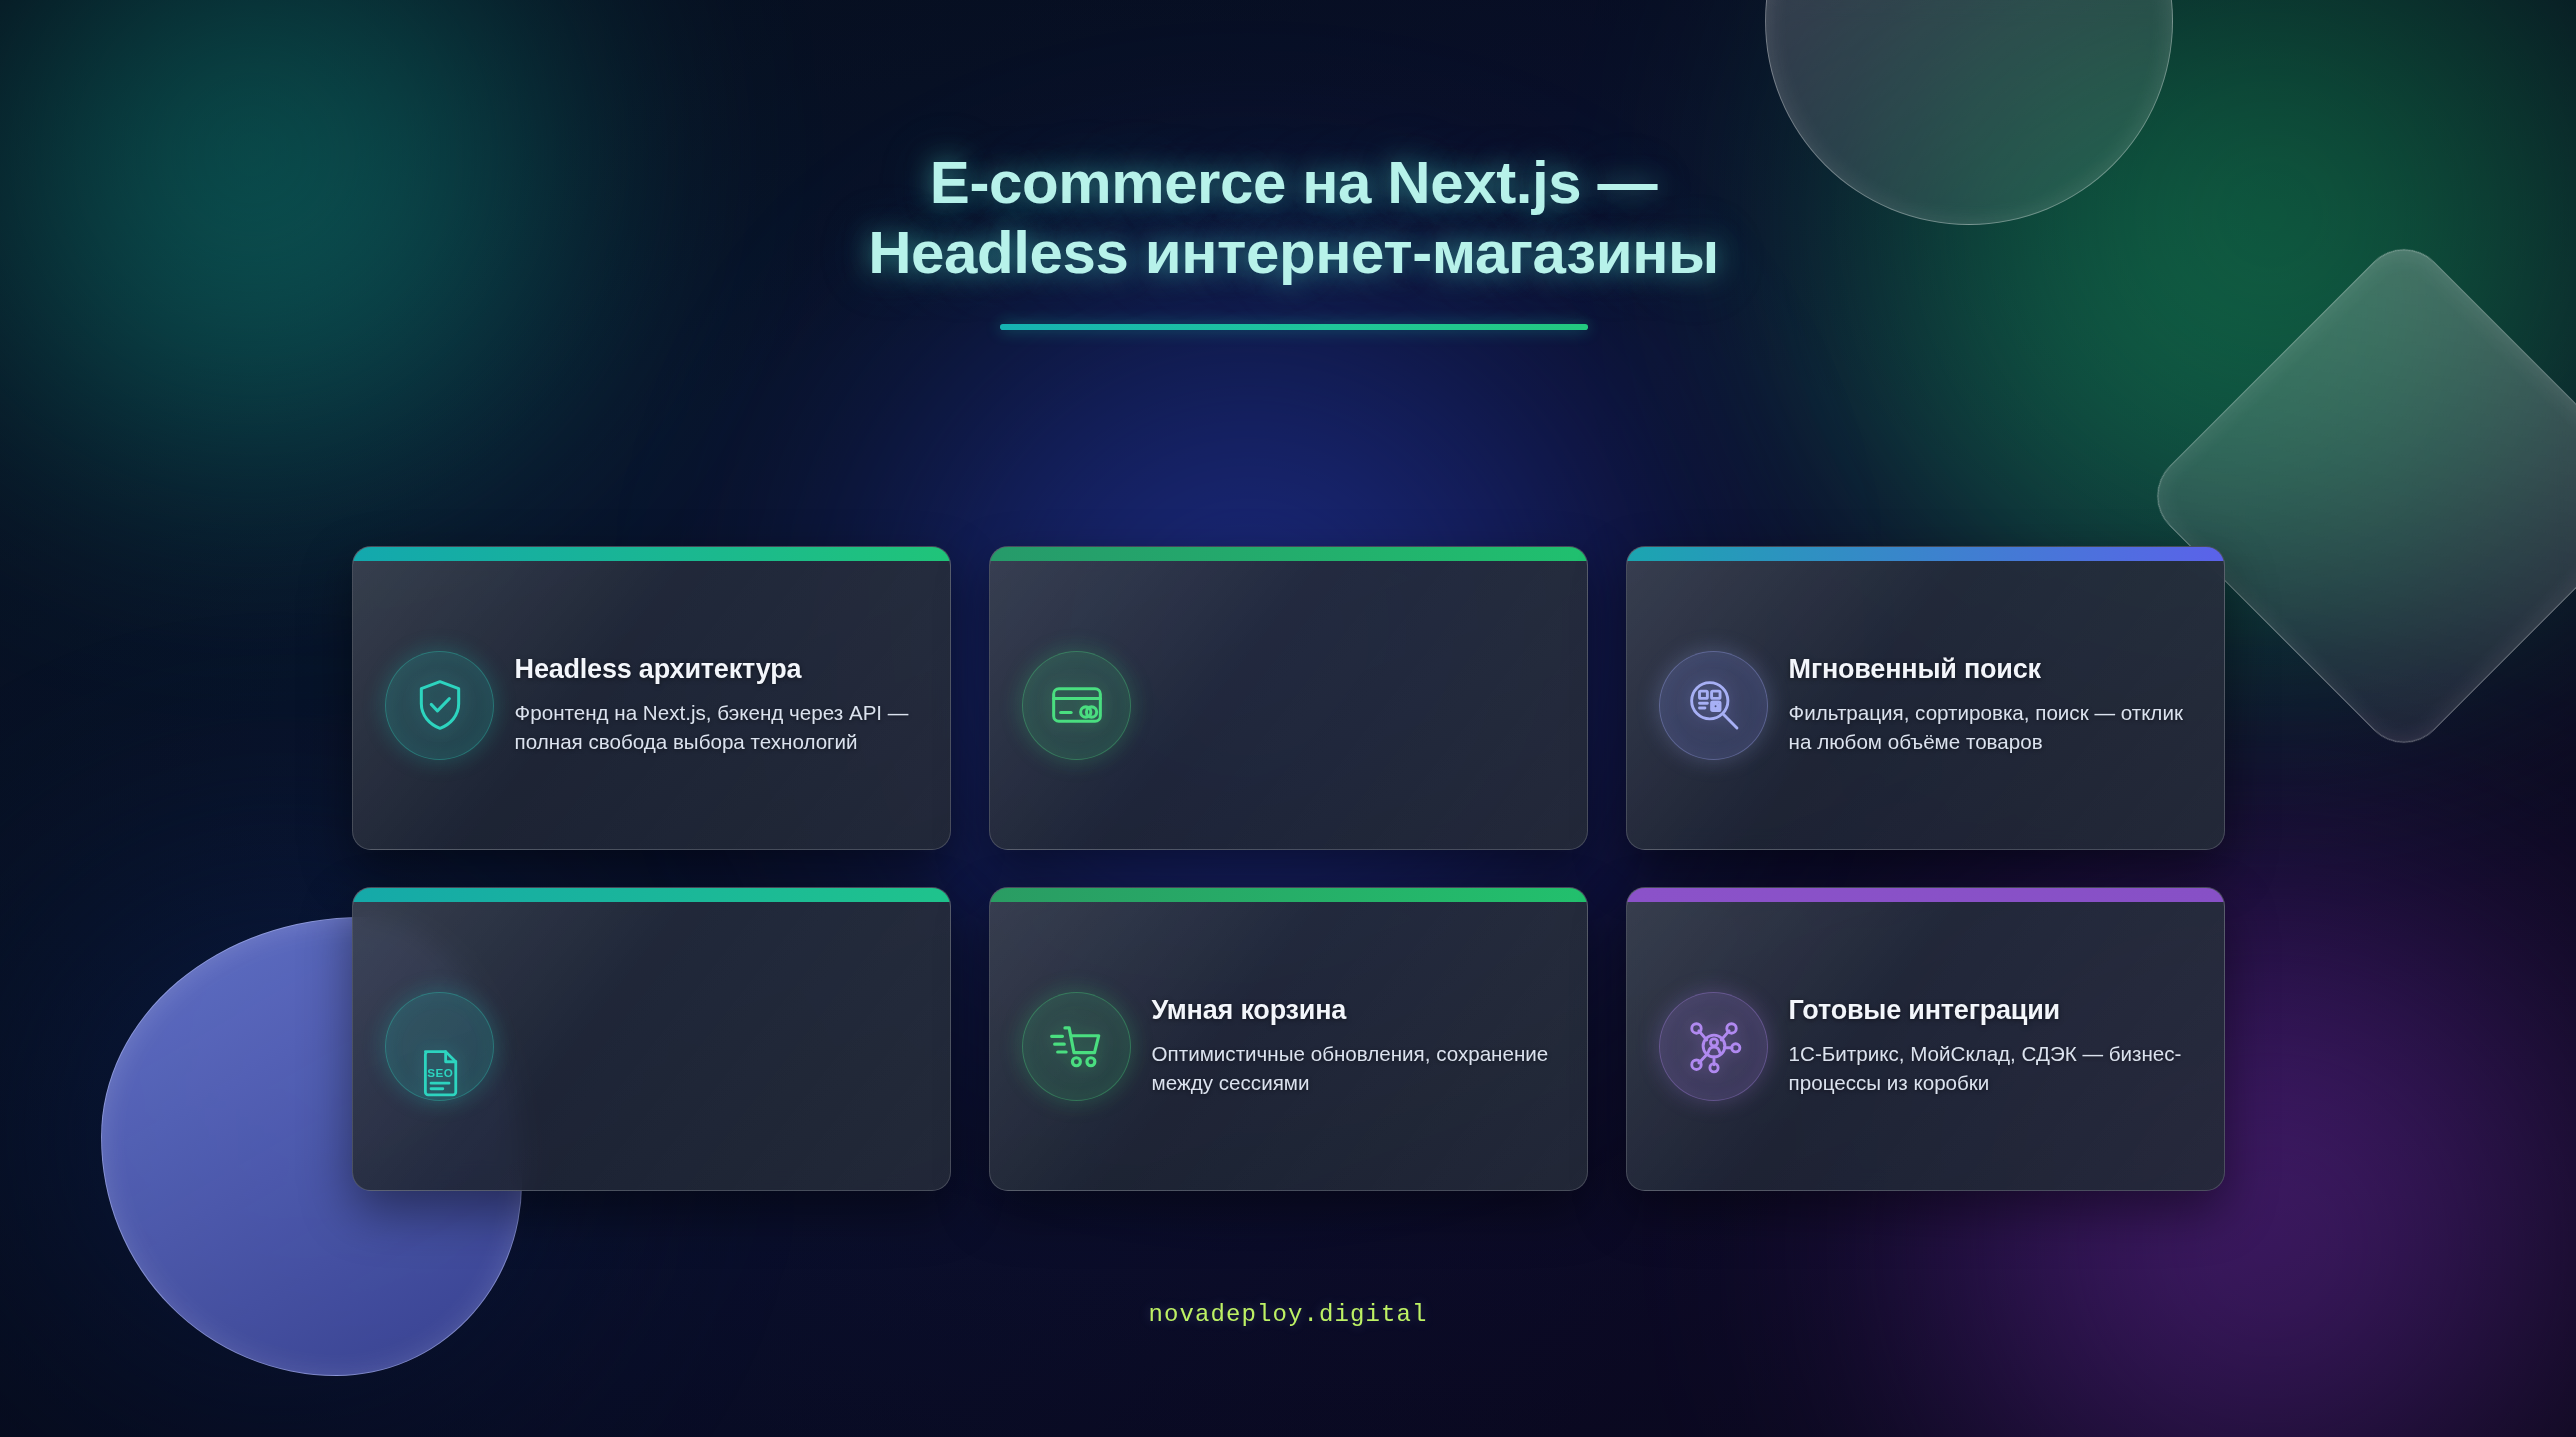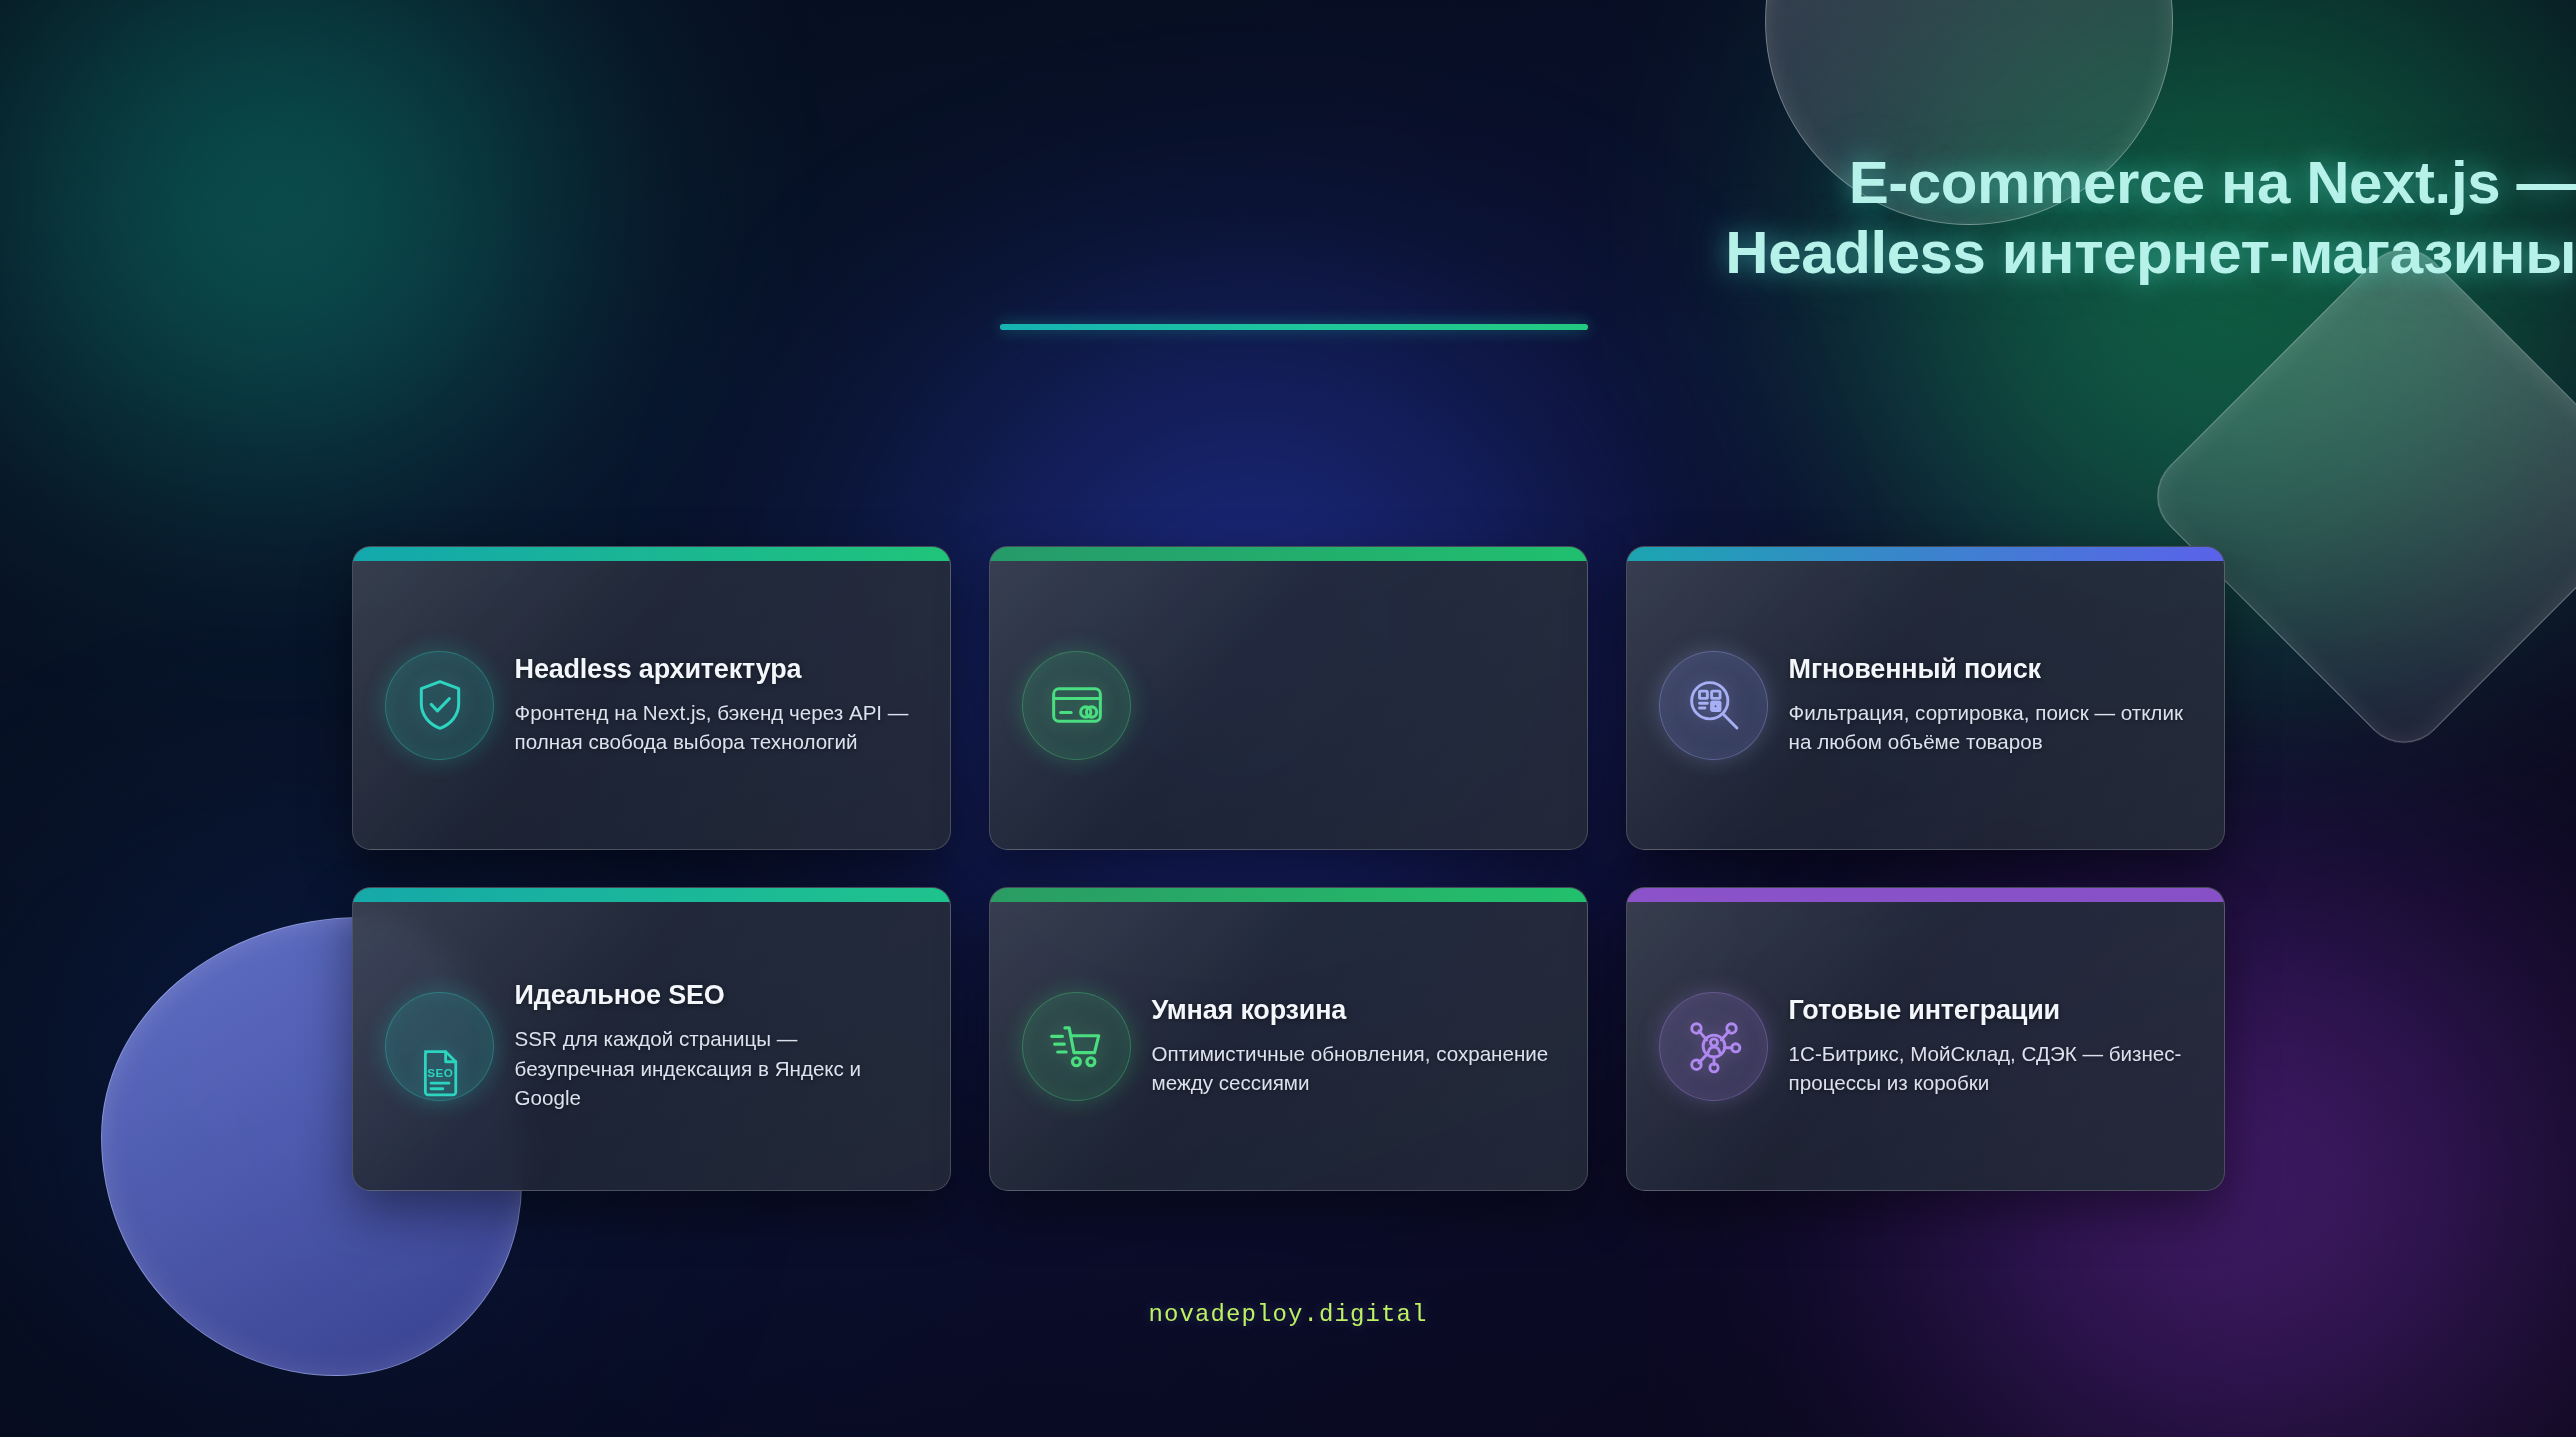--- a/index.html
+++ b/index.html
@@ -54,21 +54,21 @@
     background:linear-gradient(150deg, rgba(120,135,235,.80), rgba(85,95,205,.62));
     border:1.4px solid rgba(200,210,255,.46);
     border-radius:62% 38% 44% 56% / 48% 58% 42% 52%;
     backdrop-filter:blur(7.5px);
     box-shadow:inset 0 1.9px 28px rgba(255,255,255,.14);
   }
 
   
   #page{ position:absolute; inset:0; z-index:5; }
 
-  .title-wrap{ position:absolute; left:11px; right:0; top:148px; text-align:right; }
+  .title-wrap{ position:absolute; left:11px; right:0; top:148px; text-align:center; }
   .title-line{
     font-size:60px; font-weight:700; letter-spacing:-0.4px; line-height:1.16;
     color:#b7f2ea;
     text-shadow:0 0 26px rgba(90,230,210,.52), 0 0 58px rgba(60,200,190,.30);
   }
   .title-rule{
     width:588px; height:5.6px; margin:37px auto 0; border-radius:2.8px;
     background:linear-gradient(90deg,#16b3b3 0%, #1fc79a 55%, #23c97f 100%);
     box-shadow:0 0 15px rgba(30,200,170,.48);
   }
@@ -198,24 +198,20 @@
         <div class="card-accent" style="background: linear-gradient(90deg, rgb(21, 169, 169) 0%, rgb(31, 195, 140) 100%);"></div>
         <div class="card-body">
           <div class="icon-badge" style="background: rgba(45, 212, 191, 0.13); border: 0.9px solid rgba(45, 212, 191, 0.333); color: rgb(45, 212, 191); box-shadow: rgba(45, 212, 191, 0.18) 0px 0px 24px, rgba(45, 212, 191, 0.08) 0px 0px 19px inset; filter: drop-shadow(rgba(45, 212, 191, 0.333) 0px 0px 7.5px); align-items: flex-end;">
             <svg width="54" height="54" viewBox="0 0 48 48" fill="none" stroke="currentColor" stroke-width="2.5" stroke-linecap="round" stroke-linejoin="round">
       <path d="M11 5 H29 L38 14 V41 A2.5 2.5 0 0 1 35.5 43.5 H13.5 A2.5 2.5 0 0 1 11 41 V7.5 A2.5 2.5 0 0 1 13.5 5 Z"></path>
       <path d="M29 5 V14 H38"></path>
       <text x="24.2" y="27.4" font-family="Liberation Sans, sans-serif" font-size="10.4" font-weight="700" fill="currentColor" stroke="none" text-anchor="middle" letter-spacing="0.4">SEO</text>
       <path d="M16 33 H32 M16 38 H26.5"></path>
             </svg>
           </div>
-          <div class="card-text">
-            <div class="card-title">Идеальное SEO</div>
-            <div class="card-desc">SSR для каждой страницы — безупречная индексация в Яндекс и Google</div>
-          </div>
         </div>
       </div>
       <div class="card">
         <div class="card-accent" style="background: linear-gradient(90deg, rgb(42, 156, 99) 0%, rgb(34, 192, 109) 100%);"></div>
         <div class="card-body">
           <div class="icon-badge" style="background: rgba(74, 222, 128, 0.11); border: 0.9px solid rgba(74, 222, 128, 0.333); color: rgb(74, 222, 128); box-shadow: rgba(74, 222, 128, 0.18) 0px 0px 24px, rgba(74, 222, 128, 0.08) 0px 0px 19px inset; filter: drop-shadow(rgba(74, 222, 128, 0.333) 0px 0px 7.5px);">
             <svg width="58" height="58" viewBox="0 0 48 48" fill="none" stroke="currentColor" stroke-width="2.6" stroke-linecap="round" stroke-linejoin="round">
       <path d="M14 9 H17.5 L21.5 29.5 H38.5 L42 15.5 H19"></path>
       <circle cx="23.5" cy="37" r="3.3"></circle>
               <circle cx="35.5" cy="37" r="3.3"></circle>

